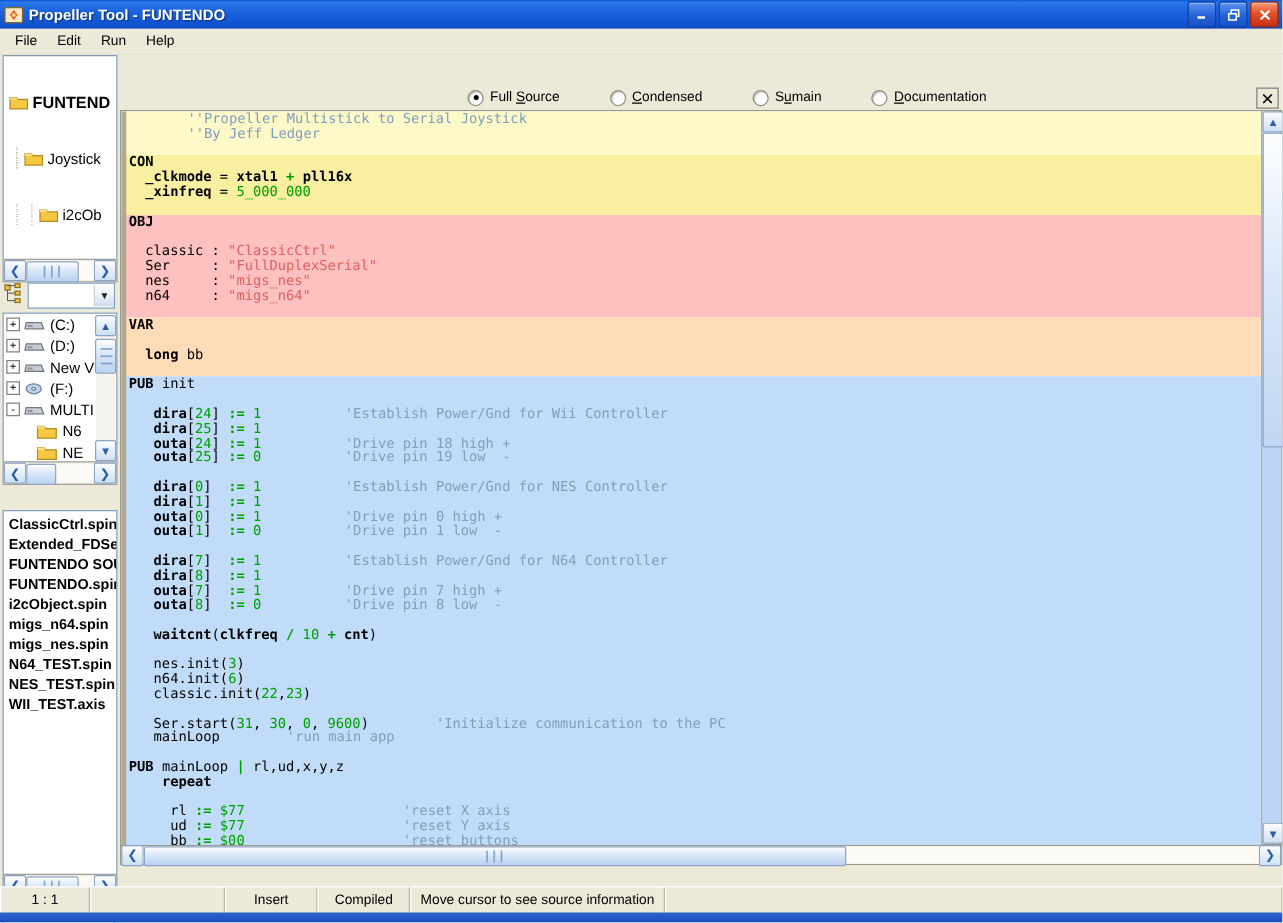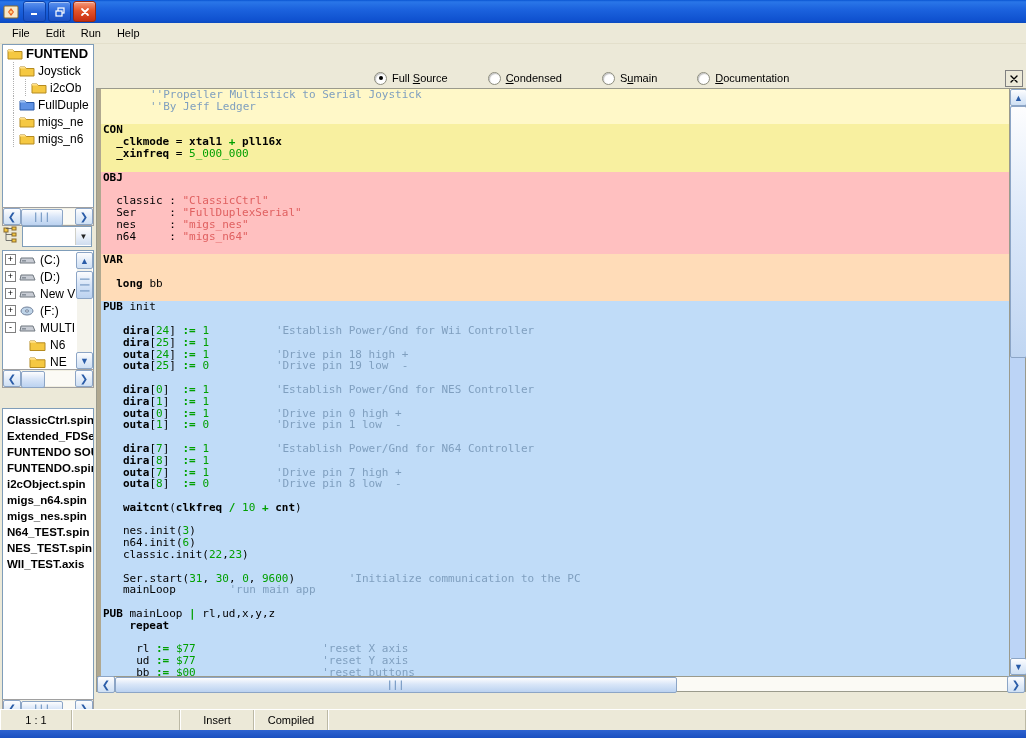--- a/index.html
+++ b/index.html
@@ -46,21 +46,21 @@
   }
   .menuitem{padding:2px 8px;font-size:11px;color:#000;cursor:pointer;}
 
   
   .leftcol{position:absolute;left:0;top:44px;width:94px;height:646px;}
 
   .treebox{
     position:absolute;left:2px;top:0;width:90px;height:163px;
     background:#fff;border:1px solid #7F9DB9;overflow:hidden;
   }
-  .tnode{display:flex;align-items:center;height:17px;padding-left:4px;white-space:nowrap;font-size:12px;cursor:pointer;}
+  .tnode{display:flex;align-items:center;height:17px;padding-left:4px;white-space:nowrap;font-size:12px;cursor:pointer;margin-top:28px;}
   .tnode .lbl{margin-left:3px;overflow:hidden;}
   .tnode.root .lbl{font-weight:bold;font-size:13px;}
   .folder{width:16px;height:13px;flex:0 0 auto;position:relative;}
   .guide{display:inline-block;width:12px;height:17px;flex:0 0 auto;}
   .guide.d{background-image:repeating-linear-gradient(to bottom,#B0B0B0 0 1px,transparent 1px 2px);background-position:6px 0;background-size:1px 100%;background-repeat:no-repeat;}
 
   .hscroll{
     position:absolute;height:17px;
     background:#F1EFE2;border:1px solid #A0A0A0;
     display:flex;align-items:center;
@@ -215,20 +215,21 @@
 <div class="app">
 
   <div class="titlebar">
     <span class="title-icon">
       <svg width="16" height="16" viewBox="0 0 16 16">
         <rect x="1" y="2" width="14" height="12" rx="1" fill="#F8E8C8" stroke="#8A6A2A"></rect>
         <path d="M8 4 L11 8 L8 12 L5 8 Z" fill="#E85A1A"></path>
         <circle cx="8" cy="8" r="1.6" fill="#FFD080"></circle>
       </svg>
     </span>
+    <span class="title-text">Propeller Tool - FUNTENDO</span>
     <span class="wbtns">
       <span class="wbtn min">
         <svg width="9" height="9" viewBox="0 0 9 9">
             <rect x="1" y="6" width="6" height="2" fill="#fff"></rect>
           </svg>
       </span>
       <span class="wbtn max">
         <svg width="10" height="10" viewBox="0 0 10 10">
           <rect x="3" y="1" width="6" height="5" fill="none" stroke="#fff" stroke-width="1.2"></rect>
           <rect x="1" y="4" width="6" height="5" fill="#2663D8" stroke="#fff" stroke-width="1.2"></rect>
@@ -508,17 +509,18 @@
       </span>
       <span class="hs-btn">❯</span>
     </div>
   </div>
 
   <div class="statusbar">
     <span class="scell" style="width:58px;">1 : 1</span>
     <span class="scell" style="width:94px;"></span>
     <span class="scell" style="width:60px;">Insert</span>
     <span class="scell" style="width:60px;">Compiled</span>
+    <span class="scell" style="width:190px;">Move cursor to see source information</span>
     <span class="scell" style="flex:1 1 auto;"></span>
   </div>
 
   <div class="taskbar"></div>
 </div>
 
 </body></html>

